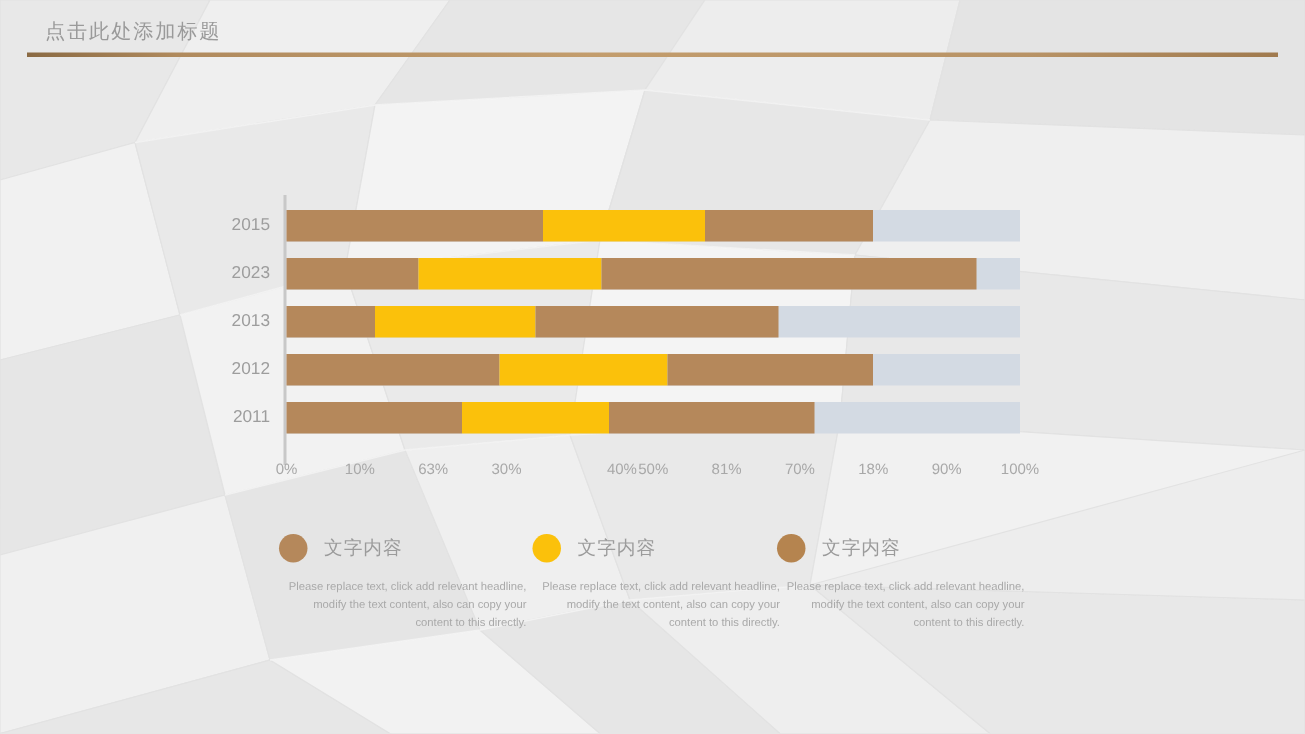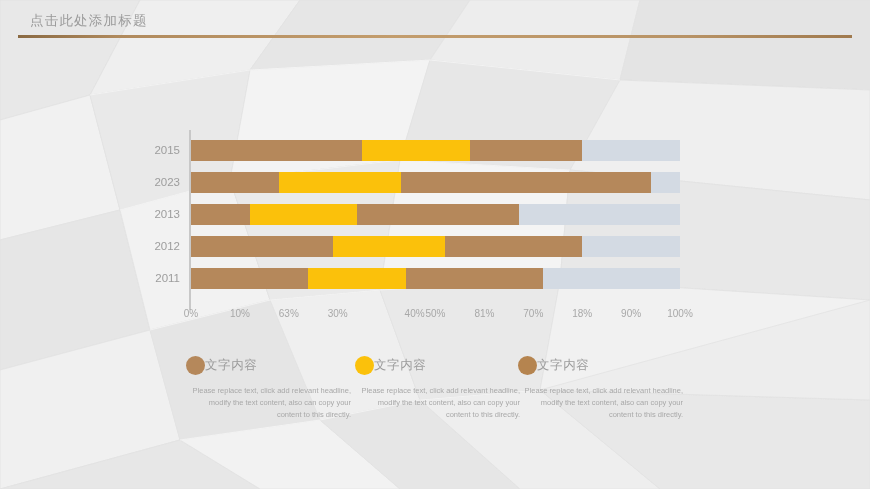--- a/index.html
+++ b/index.html
@@ -63,21 +63,21 @@
   #legend { position: absolute; left: 0; top: 352px; width: 870px; height: 110px; z-index: 4; }
   .legend-item { position: absolute; top: 0; width: 215px; }
   .legend-head { display: flex; align-items: center; height: 26px; }
   .legend-dot {
     width: 19px; height: 19px; border-radius: 50%; flex: 0 0 19px;
   }
   .dot-brown { background: #b5885b; }
   .dot-yellow { background: #fbc10b; }
   .dot-brown2 { background: #b5844f; }
   .legend-title {
-    font-size: 12.5px; color: #9b9b9b; letter-spacing: 0.6px;
+    margin-left: 11px; font-size: 12.5px; color: #9b9b9b; letter-spacing: 0.6px;
   }
   .legend-body {
     margin-top: 7px; font-size: 7.5px; line-height: 12px; color: #a9a9a9;
     width: 165px;
     text-align: right;
   }
 </style>
 </head>
 <body>
 

